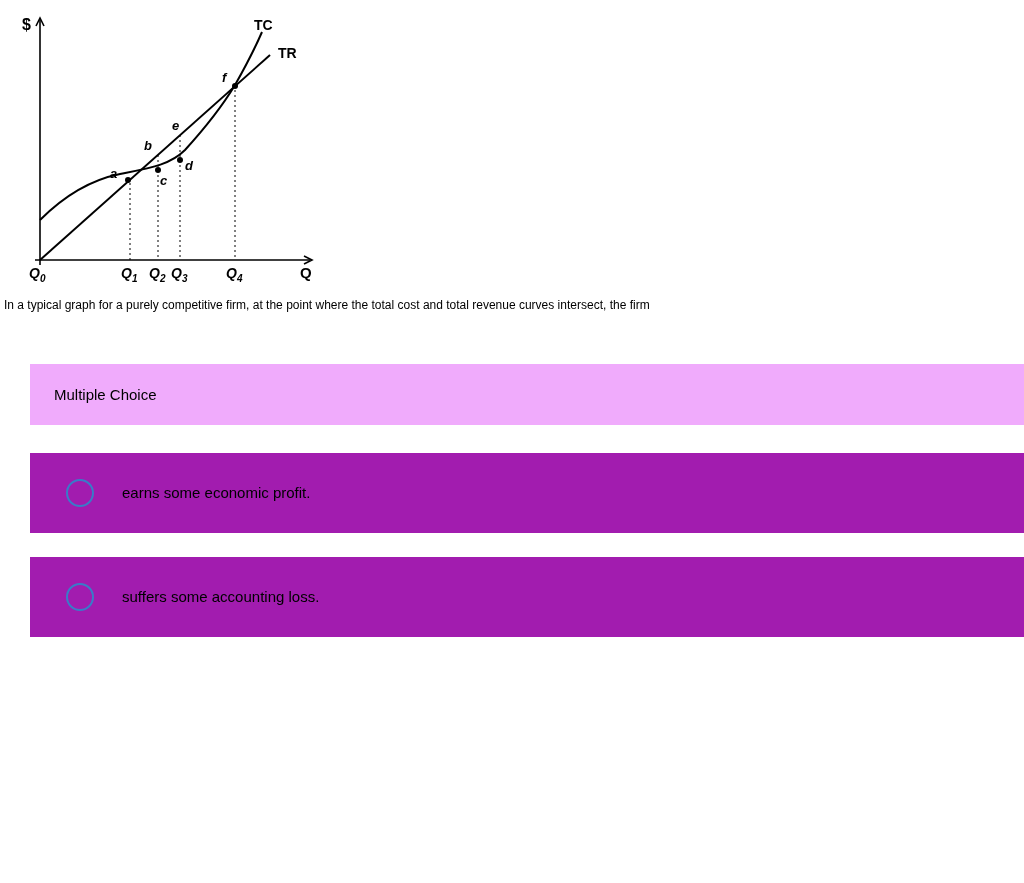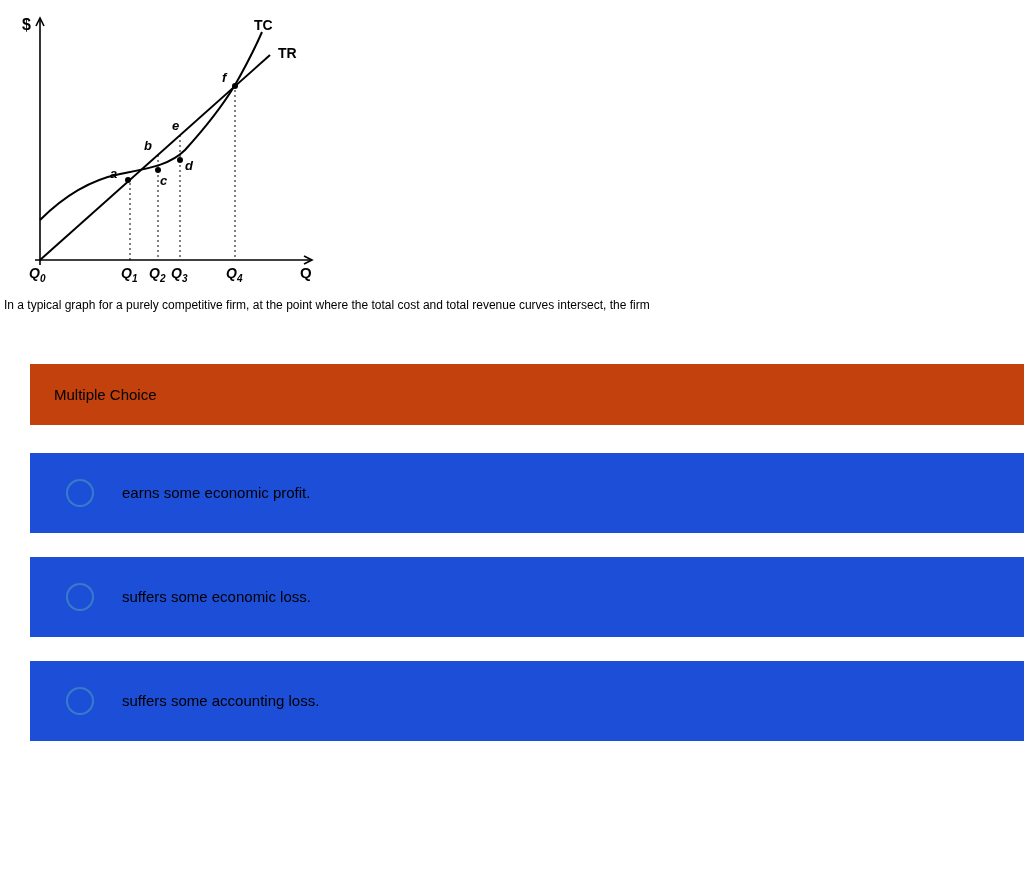--- a/index.html
+++ b/index.html
@@ -18,27 +18,27 @@
   .question-text {
     padding: 4px 10px 0 4px;
     font-size: 12px;
     line-height: 1.4;
   }
   .answers-section {
     margin-top: 50px;
     padding: 0 0 0 30px;
   }
   .mc-header {
-    background: #c2410c;
+    background: #f0abfc;
     padding: 22px 24px;
     font-size: 15px;
     margin-bottom: 28px;
   }
   .choice {
-    background: #1d4ed8;
+    background: #a21caf;
     padding: 26px 24px 26px 36px;
     margin-bottom: 24px;
     display: flex;
     align-items: center;
     gap: 28px;
     cursor: pointer;
   }
   .radio {
     width: 28px;
     height: 28px;
@@ -125,23 +125,19 @@
 <div class="question-text">In a typical graph for a purely competitive firm, at the point where the total cost and total revenue curves intersect, the firm</div>
 
 <div class="answers-section">
   <div class="mc-header">Multiple Choice</div>
 
   <div class="choice">
     <div class="radio"></div>
     <div class="choice-label">earns some economic profit.</div>
   </div>
 
-  <div class="choice">
-    <div class="radio"></div>
-    <div class="choice-label">suffers some economic loss.</div>
-  </div>
 
 
   <div class="choice">
     <div class="radio"></div>
     <div class="choice-label">suffers some accounting loss.</div>
   </div>
 </div>
 
 </body></html>

